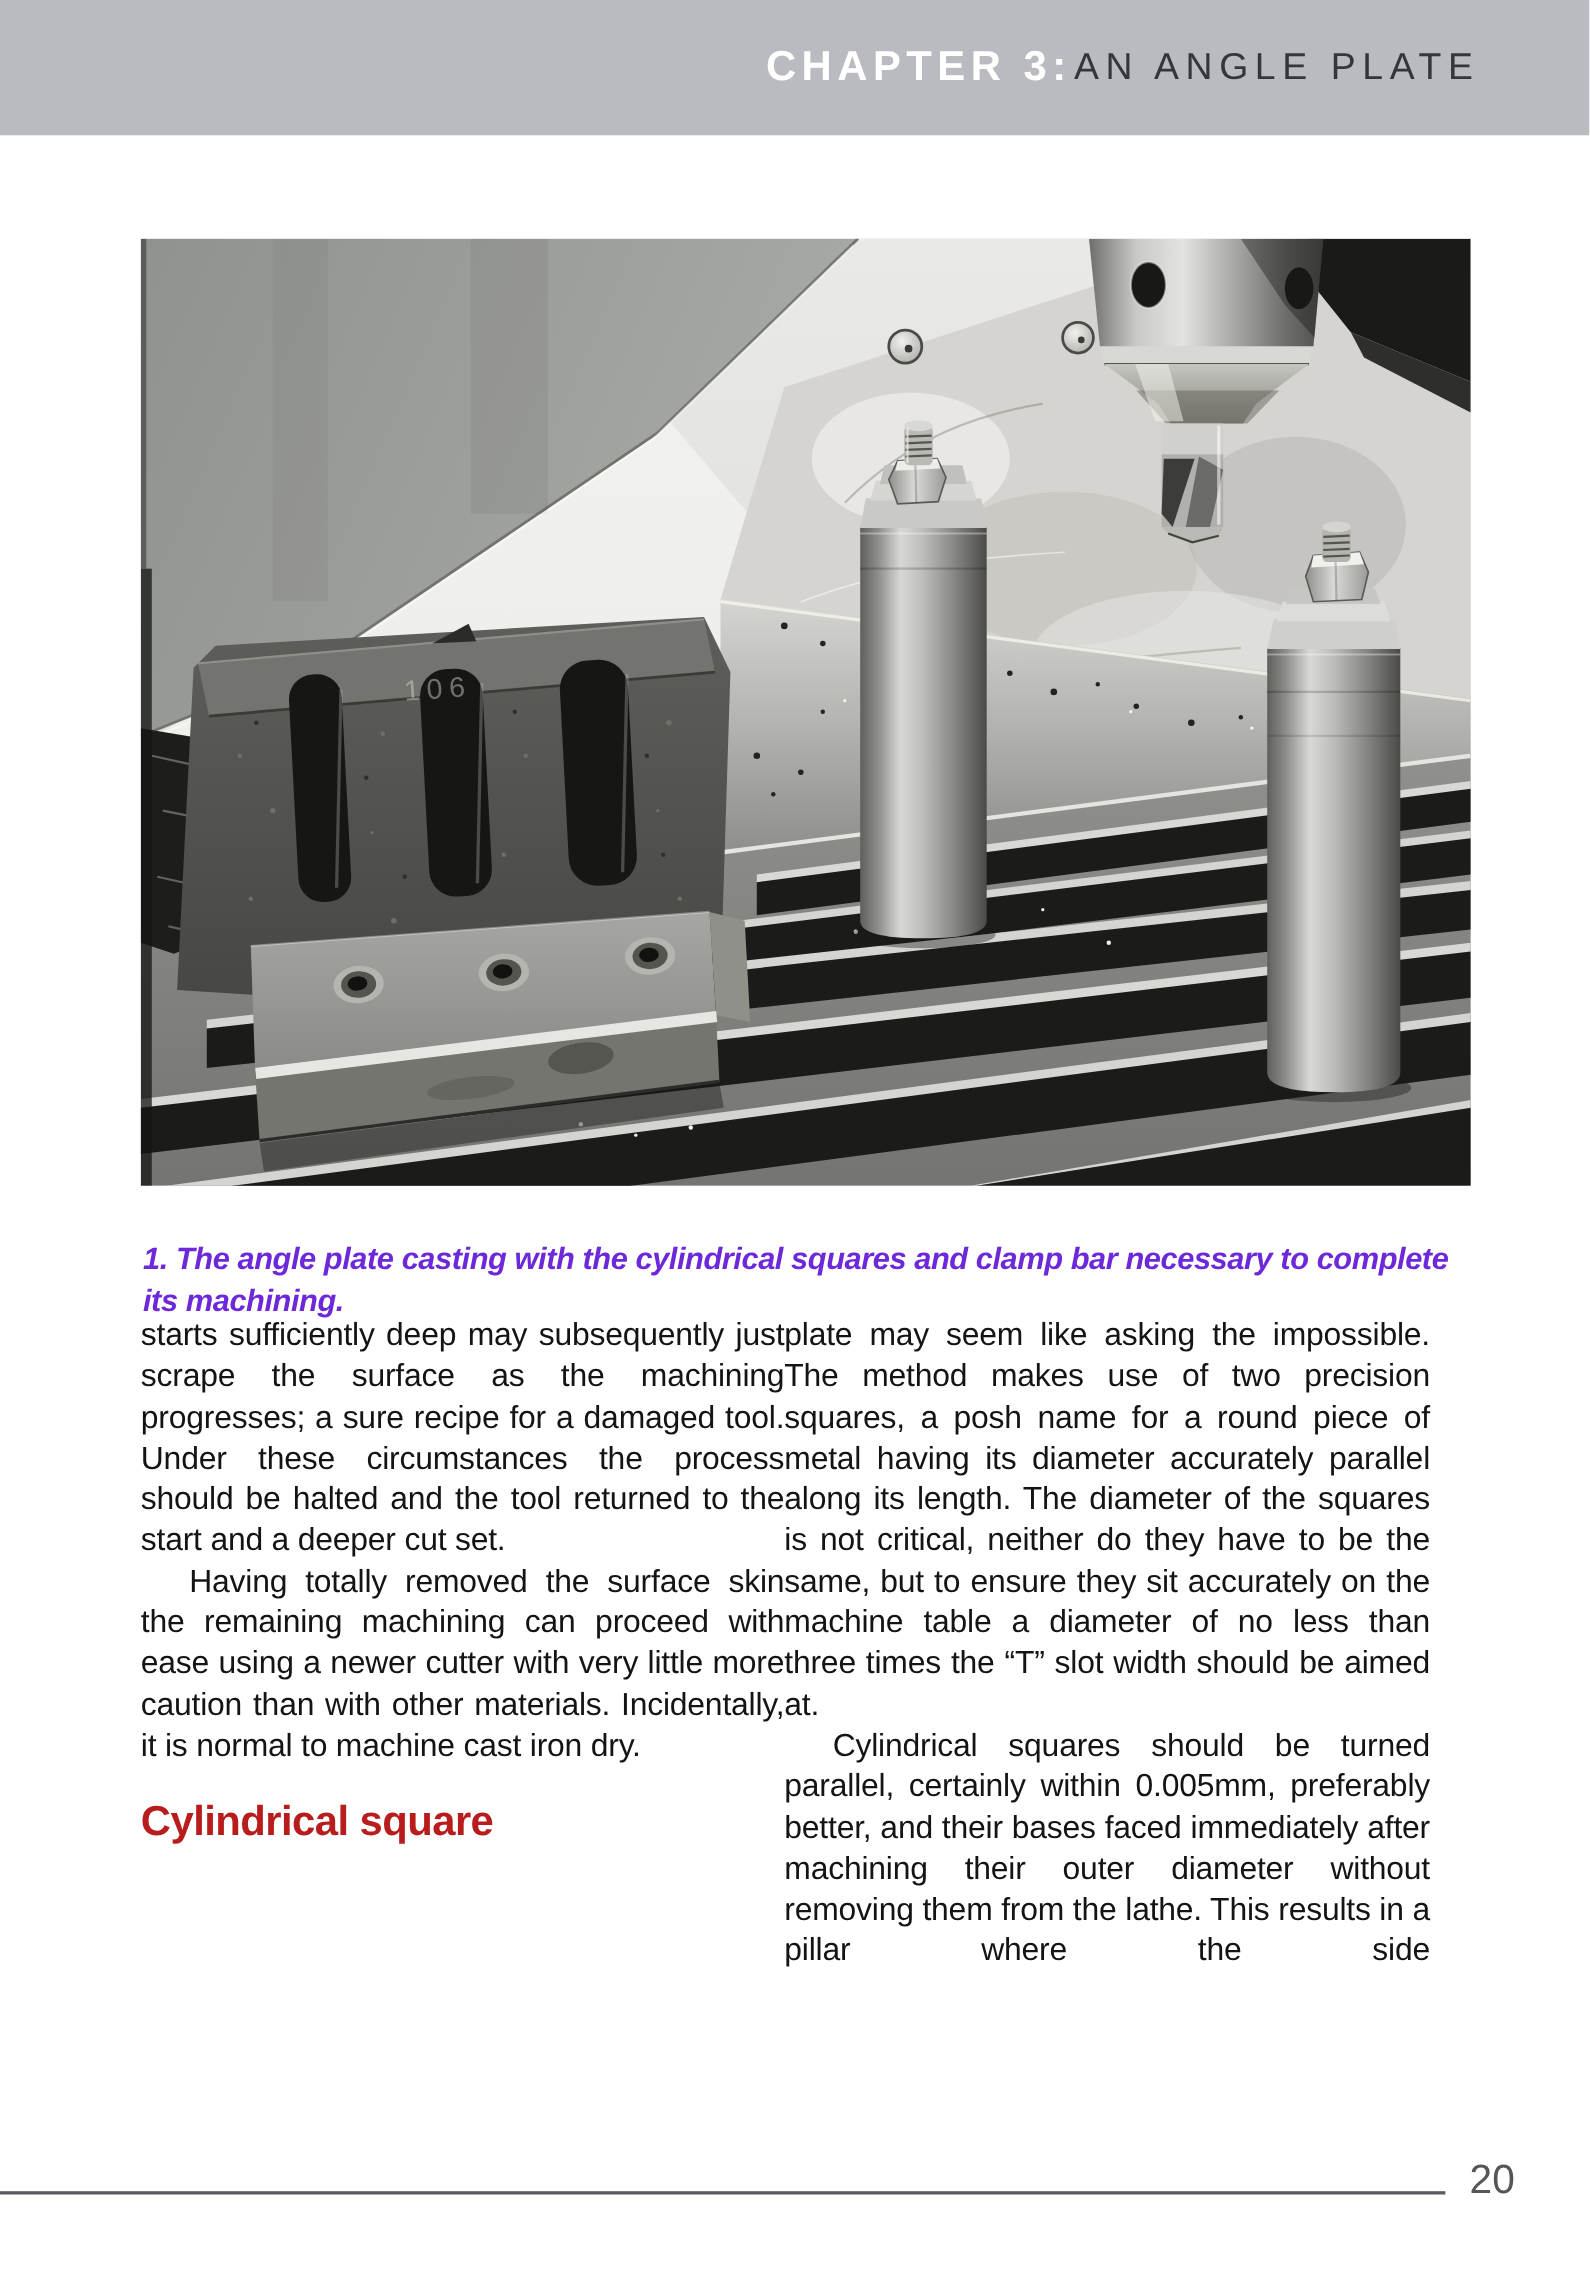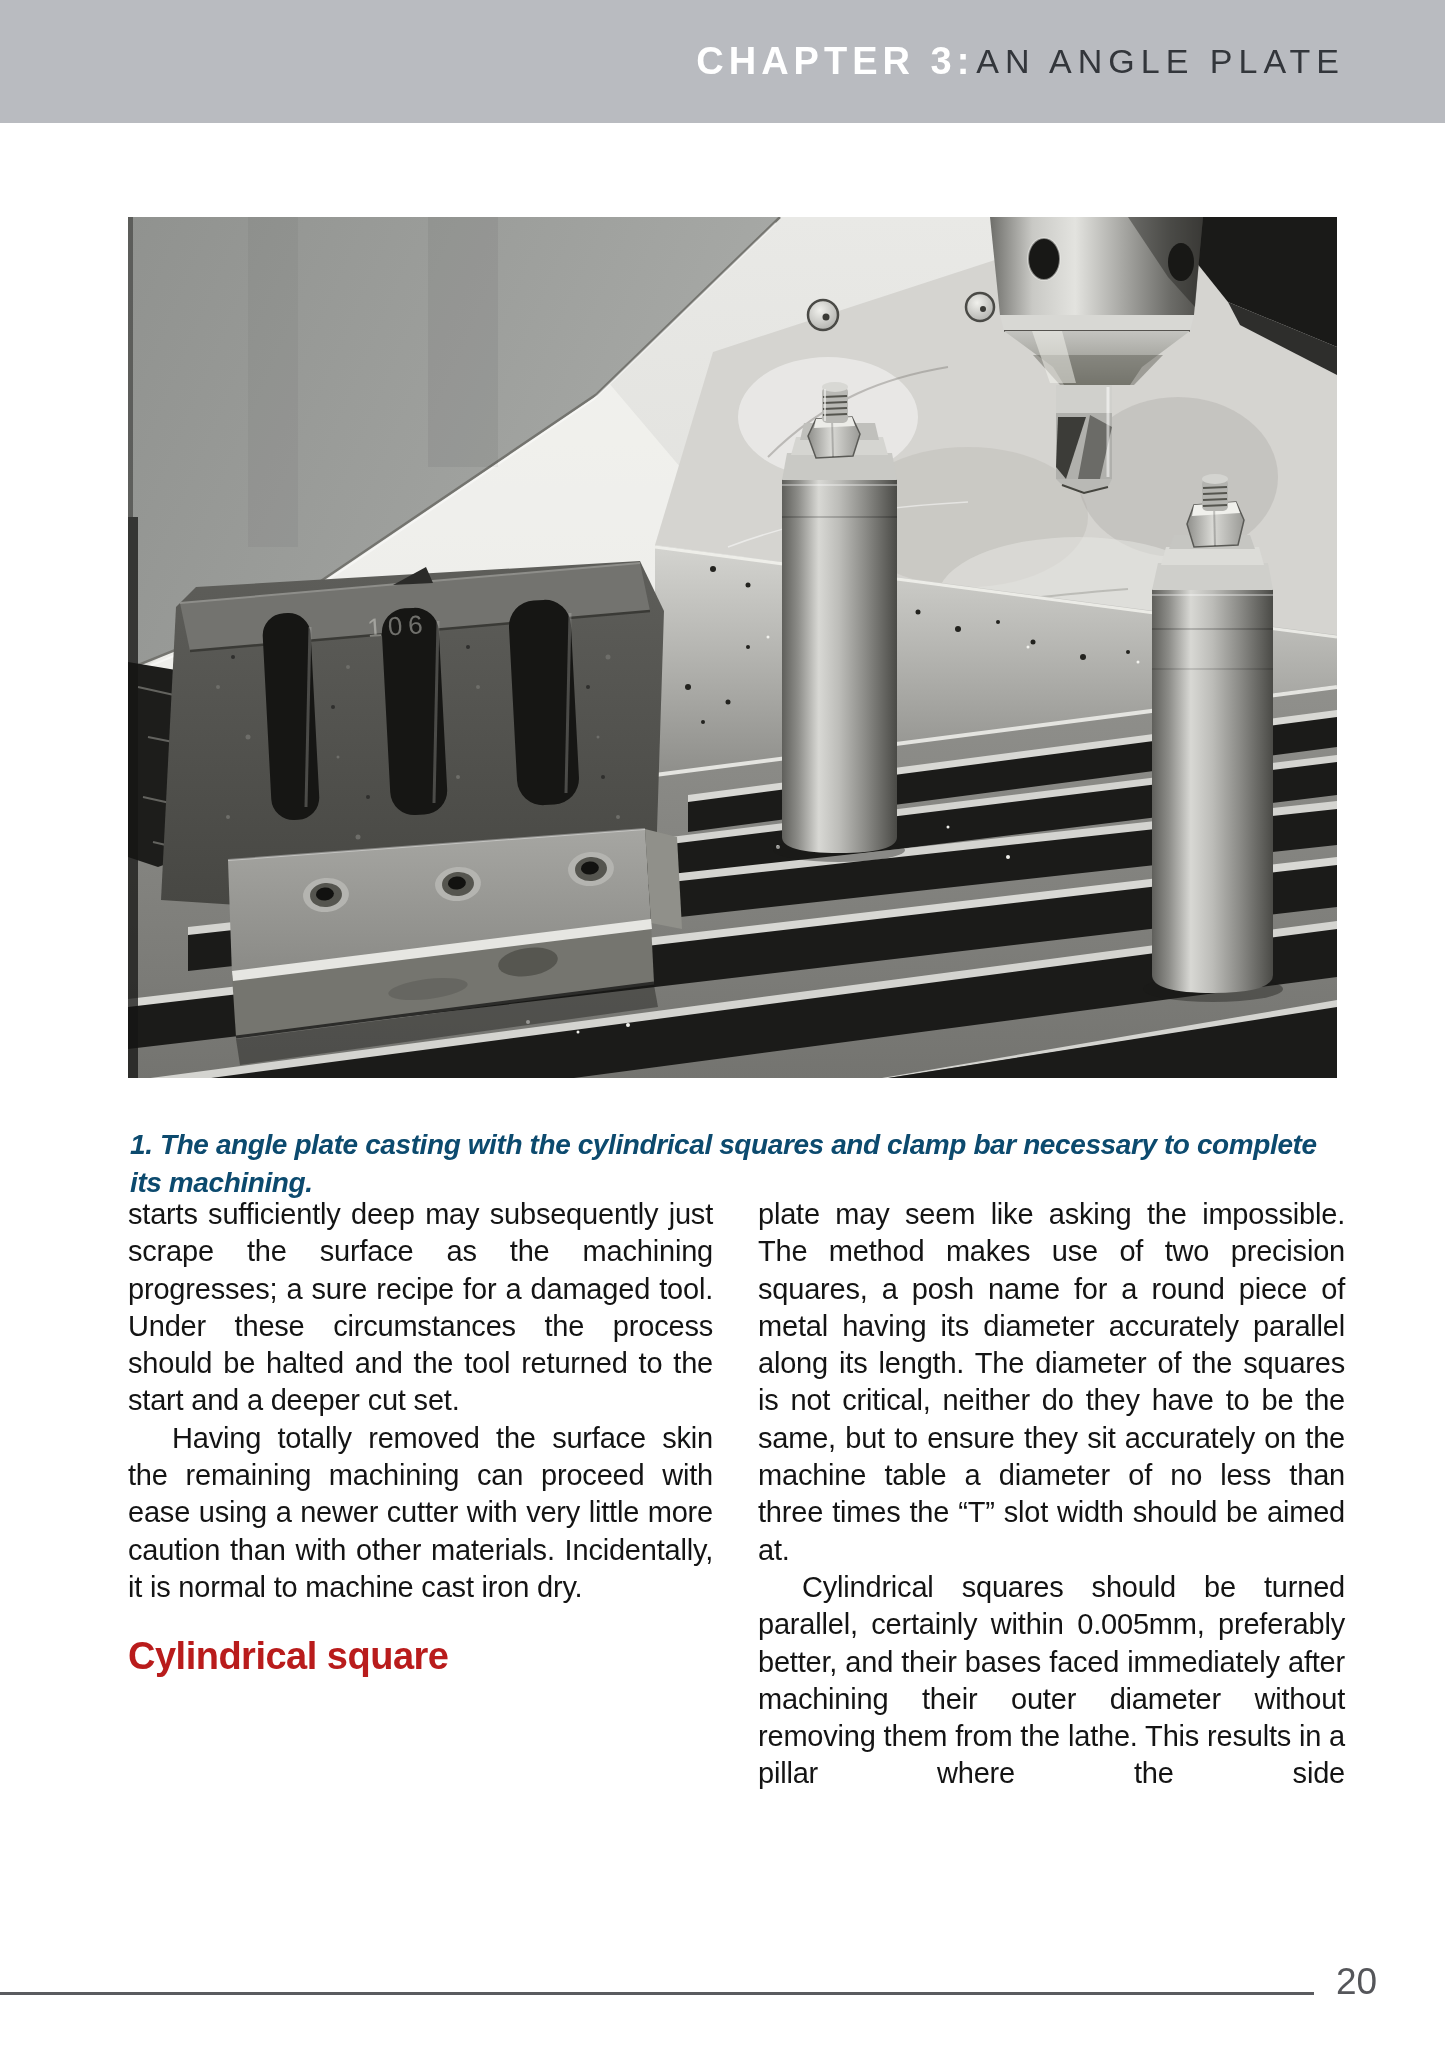--- a/index.html
+++ b/index.html
@@ -8,23 +8,23 @@
   .band{position:absolute;left:0;top:0;width:1445px;height:123px;background:#b9bbc0;
         display:flex;align-items:center;justify-content:flex-end;padding-right:100px;box-sizing:border-box;}
   .band .chap{font-weight:bold;color:#ffffff;font-size:38px;letter-spacing:5px;}
   .band .title{color:#33363b;font-size:34px;letter-spacing:6px;margin-left:2px;font-weight:normal;}
 
   .photo{position:absolute;left:128px;top:217px;width:1209px;height:861px;background:#d8d8d5;}
   .photo svg{display:block;width:100%;height:100%;}
 
   .caption{position:absolute;left:130px;top:1098px;width:1212px;
            font-size:28px;font-weight:bold;font-style:italic;line-height:38px;
-           color:#0c4a6e;letter-spacing:-0.4px;}
-
-  .cols{position:absolute;left:128px;top:1196px;width:1217px;display:flex;gap:45px;}
+           color:#6d28d9;letter-spacing:-0.4px;}
+
+  .cols{position:absolute;left:128px;top:1196px;width:1217px;display:flex;}
   .col{width:585px;}
   .col p{margin:0;font-size:29px;line-height:37.3px;color:#141414;text-align:justify;letter-spacing:-0.2px;}
   .col p.indent{text-indent:44px;}
   .col p.cont{text-align-last:justify;}
   .col h2{margin:28px 0 10px 0;font-size:38px;line-height:44px;color:#b91c1c;letter-spacing:-0.5px;}
 
   .rule{position:absolute;left:0;top:1992px;width:1314px;height:3px;background:#5a5b5f;}
   .pagenum{position:absolute;left:1336px;top:1961px;font-size:37px;color:#55565a;}
 </style>
 </head>

